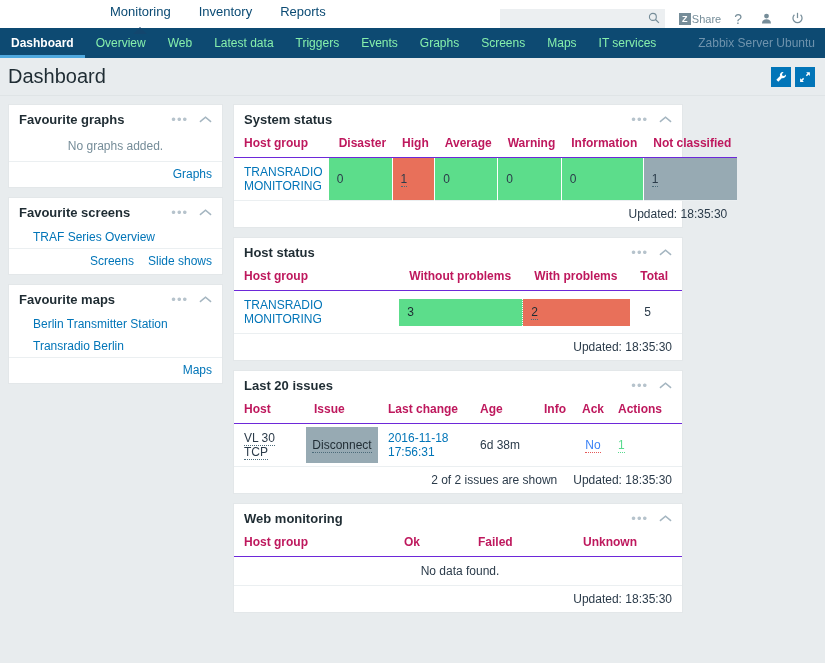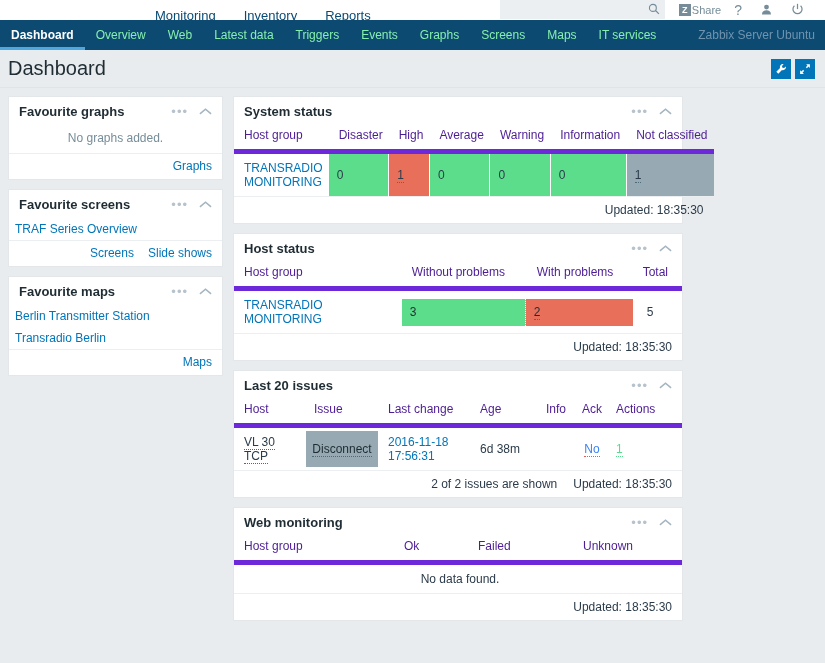--- a/index.html
+++ b/index.html
@@ -7,26 +7,25 @@
     width: 825px; height: 663px;
     background: #e8ecee;
     font-family: "Liberation Sans", sans-serif;
     font-size: 12px;
     color: #2b3b4a;
     overflow: hidden;
   }
 
   
   .top-header {
-    height: 20px;
+    height: 28px;
     background: #ffffff;
     display: flex;
-    align-items: flex-start;
+    align-items: flex-end;
     position: relative;
-    padding-left: 45px;
   }
   .top-menu {
     display: flex;
     align-items: center;
     margin-left: 96px;
     height: 32px;
   }
   .top-menu-item {
     font-size: 13px;
     color: #0a4a73;
@@ -203,21 +202,21 @@
   .widget-head-icons {
     margin-left: auto;
     display: flex;
     align-items: center;
     gap: 11px;
   }
   .dots { color: #b6c3cc; font-size: 13px; letter-spacing: 1px; line-height: 8px; cursor: pointer; }
   .chev { cursor: pointer; display: flex; }
 
   .wlist-row {
-    padding: 4px 6px;
+    padding: 4px 24px;
   }
   .wlink {
     color: #0275b8;
     font-size: 12px;
     cursor: pointer;
     text-decoration: none;
   }
   .wempty {
     text-align: center;
     color: #768d99;
@@ -233,26 +232,26 @@
     gap: 14px;
   }
 
   
   table.wt {
     width: 100%;
     border-collapse: collapse;
     font-size: 12px;
   }
   table.wt th {
-    font-weight: normal;
-    color: #4c1d95;
+    font-weight: bold;
+    color: #be185d;
     font-size: 12px;
     text-align: left;
     padding: 3px 6px 7px 10px;
-    border-bottom: 5px solid #6d28d9;
+    border-bottom: 1px solid #6d28d9;
     white-space: nowrap;
   }
   table.wt td {
     padding: 7px 6px 7px 10px;
     border-bottom: 1px solid #ebeff1;
     vertical-align: middle;
     color: #2b3b4a;
   }
   table.wt tr:last-child td { border-bottom: none; }
   .cell-link { color: #0275b8; cursor: pointer; }

